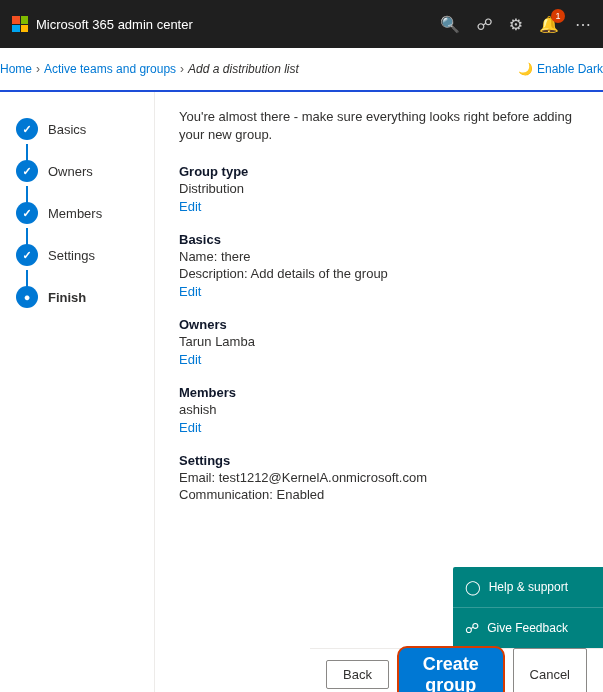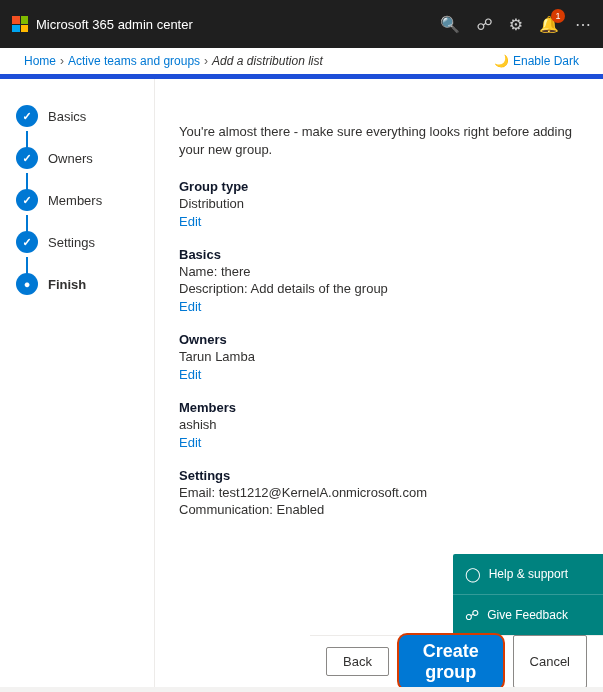--- a/index.html
+++ b/index.html
@@ -42,28 +42,28 @@
       color: #fff;
       font-size: 9px;
       border-radius: 50%;
       width: 14px; height: 14px;
       display: flex; align-items: center; justify-content: center;
     }
 
     
     .breadcrumb {
       background: #fff;
-      border-bottom: 5px solid #1d4ed8;
-      padding: 8px 24px;
+      border-bottom: 2px solid #1d4ed8;
+      padding: 8px 0;
       display: flex;
       align-items: center;
       gap: 4px;
       font-size: 12px;
       color: #605e5c;
-      height: 31px;
+      height: 44px;
     }
     .breadcrumb a {
       color: #0078d4;
       text-decoration: none;
       cursor: pointer;
     }
     .breadcrumb-sep { color: #605e5c; }
     .breadcrumb-current { color: #323130; font-style: italic; }
     .enable-dark {
       margin-left: auto;
@@ -133,21 +133,20 @@
       flex: 1;
       padding: 16px 24px;
       overflow-y: auto;
       position: relative;
     }
     .content-intro {
       font-size: 13px;
       color: #323130;
       margin-bottom: 20px;
       line-height: 1.4;
-      margin-top: 28px;
     }
 
     .section { margin-bottom: 18px; }
     .section-title {
       font-weight: 700;
       font-size: 13px;
       color: #0f172a;
       margin-bottom: 2px;
     }
     .section-value {

